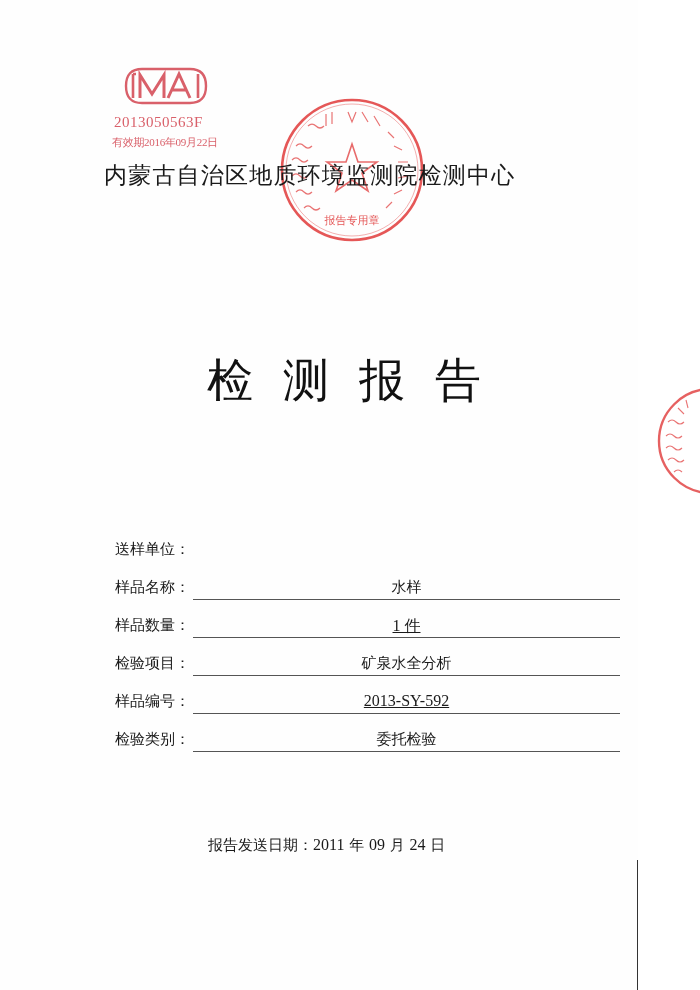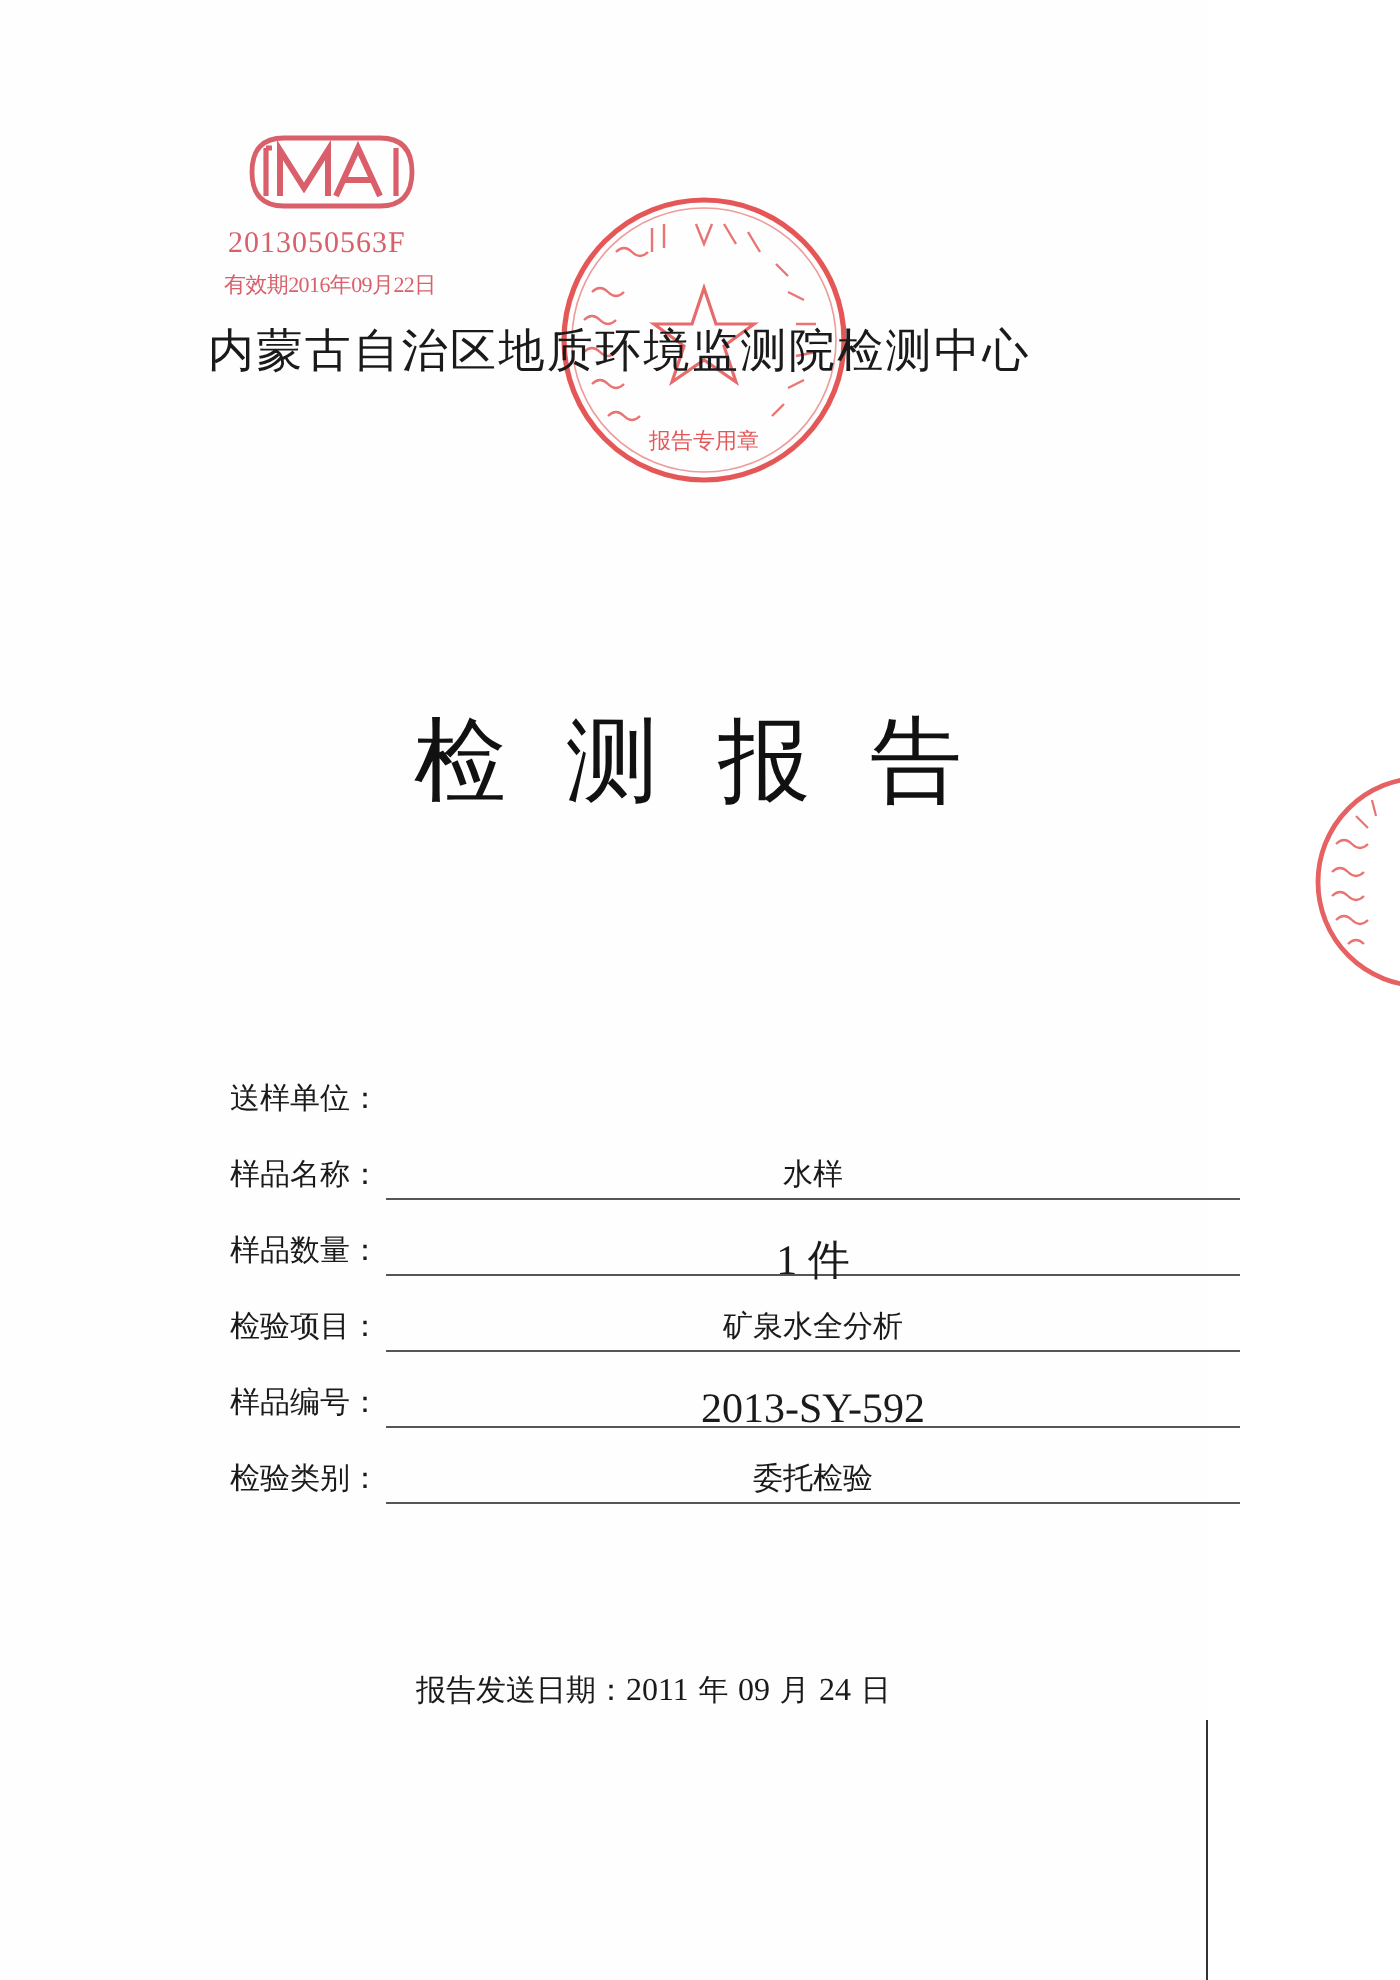--- a/index.html
+++ b/index.html
@@ -13,20 +13,21 @@
       position: relative;
       overflow: hidden;
       font-family: "DejaVu Sans", sans-serif;
       color: #1a1a1a;
     }
     .page {
       position: absolute;
       left: 0; top: 0;
       width: 604px; height: 990px;
       background: #fefefe;
+      padding-left: 34px;
     }
     .page-edge {
       position: absolute;
       right: 0; top: 860px;
       width: 1px; height: 130px;
       background: #333;
     }
 
     
     .cma-mark {
@@ -123,21 +124,22 @@
       left: 78px; right: 0; top: 0;
       height: 21px;
       border-bottom: 1.5px solid #555;
       text-align: center;
       font-size: 15px;
       color: #1a1a1a;
       white-space: nowrap;
     }
     .field-value.serif {
       font-family: "Liberation Serif", serif;
-      font-size: 21px;
+      font-size: 16px;
+      text-decoration: underline;
     }
     .field-value.company {
       text-indent: -20px;
     }
 
     .send-date {
       position: absolute;
       left: 208px; top: 836px;
       font-size: 15px;
       color: #1a1a1a;

